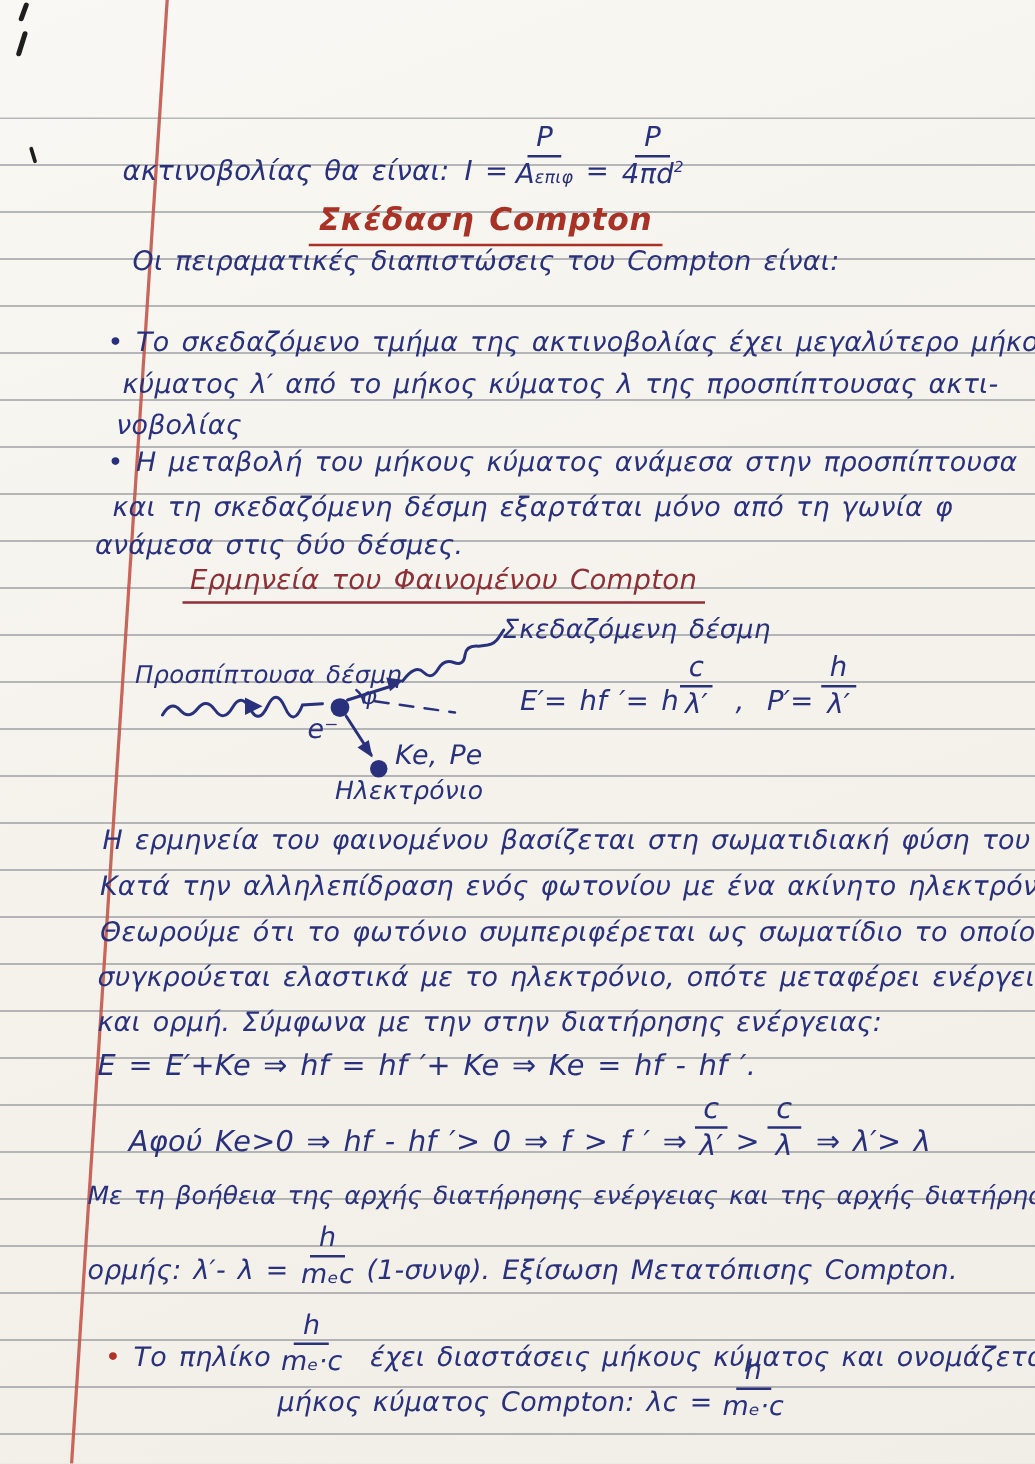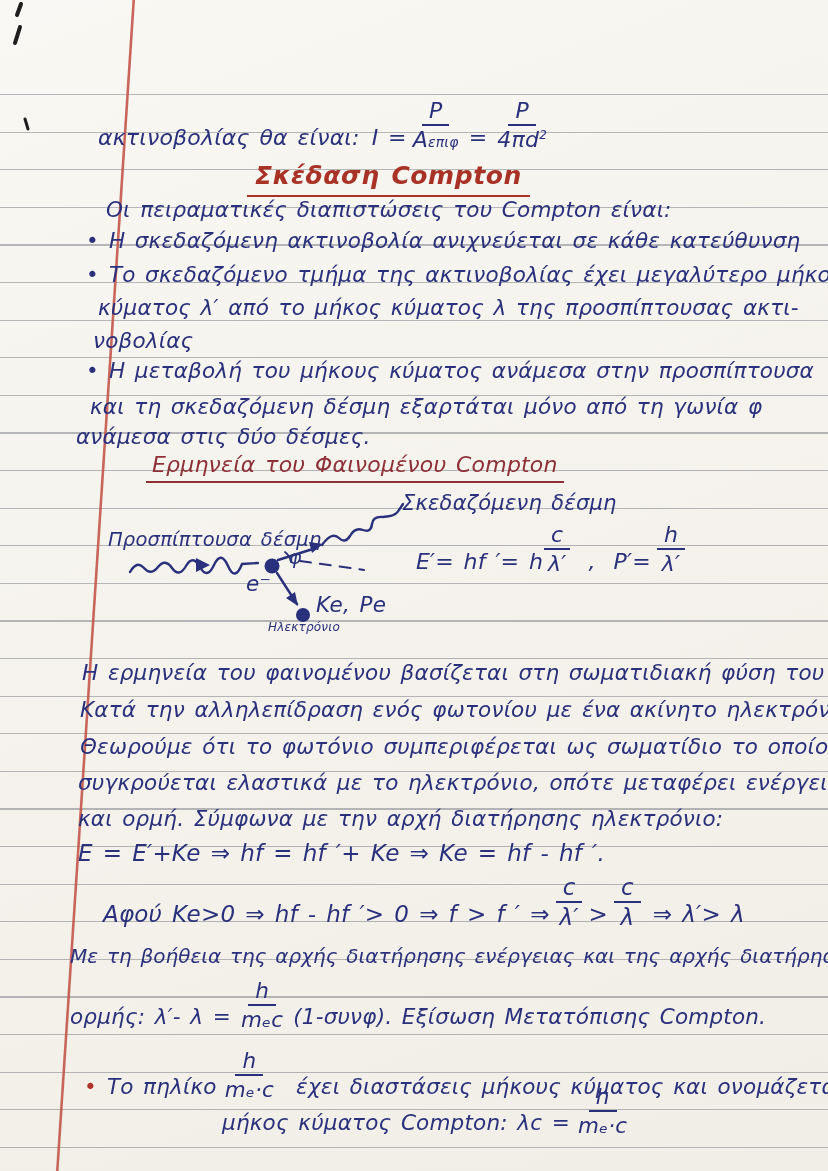--- a/index.html
+++ b/index.html
@@ -69,23 +69,20 @@
     <span class="frac">
       <span class="num">P</span>
       <span class="den"><span>4πd</span><sup>2</sup></span>
     </span>
   </div>
 
   <div class="hw h1" style="left:207px;top:161px;margin-left:40px;">Σκέδαση Compton</div>
 
   <div class="hw" style="left:106px;top:197px;">Οι πειραματικές διαπιστώσεις του Compton είναι:</div>
 
-  <div class="hw" style="left:86px;top:228px;">
-    <span class="bullet">•</span><span>Η σκεδαζόμενη ακτινοβολία ανιχνεύεται σε κάθε κατεύθυνση</span>
-  </div>
   <div class="hw" style="left:86px;top:262px;">
     <span class="bullet">•</span><span>Το σκεδαζόμενο τμήμα της ακτινοβολίας έχει μεγαλύτερο μήκος</span>
   </div>
   <div class="hw" style="left:98px;top:295px;">κύματος λ′ από το μήκος κύματος λ της προσπίπτουσας ακτι-</div>
   <div class="hw" style="left:93px;top:328px;">νοβολίας</div>
   <div class="hw" style="left:86px;top:358px;">
     <span class="bullet">•</span><span>Η μεταβολή του μήκους κύματος ανάμεσα στην προσπίπτουσα</span>
   </div>
   <div class="hw" style="left:90px;top:394px;">και τη σκεδαζόμενη δέσμη εξαρτάται μόνο από τη γωνία φ</div>
   <div class="hw" style="left:76px;top:424px;">ανάμεσα στις δύο δέσμες.</div>
@@ -103,27 +100,27 @@
     <span>P′=</span>
     <span class="frac">
       <span class="num">h</span>
       <span class="den">λ′</span>
     </span>
   </div>
   <div class="hw" style="left:108px;top:528px;font-size:19.5px;">Προσπίπτουσα δέσμη</div>
   <div class="hw" style="left:289px;top:546px;font-size:19px;">φ</div>
   <div class="hw" style="left:246px;top:571px;">e⁻</div>
   <div class="hw" style="left:316px;top:592px;">Ke, Pe</div>
-  <div class="hw" style="left:268px;top:620px;font-size:12px;">Ηλεκτρόνιο</div>
+  <div class="hw" style="left:268px;top:620px;font-size:20px;">Ηλεκτρόνιο</div>
 
   <div class="hw" style="left:82px;top:660px;">Η ερμηνεία του φαινομένου βασίζεται στη σωματιδιακή φύση του φωτός</div>
   <div class="hw" style="left:80px;top:697px;">Κατά την αλληλεπίδραση ενός φωτονίου με ένα ακίνητο ηλεκτρόνιο</div>
   <div class="hw" style="left:80px;top:734px;">Θεωρούμε ότι το φωτόνιο συμπεριφέρεται ως σωματίδιο το οποίο</div>
   <div class="hw" style="left:78px;top:770px;">συγκρούεται ελαστικά με το ηλεκτρόνιο, οπότε μεταφέρει ενέργεια</div>
-  <div class="hw" style="left:78px;top:806px;">και ορμή. Σύμφωνα με την αρχή διατήρησης ηλεκτρόνιο:</div>
+  <div class="hw" style="left:78px;top:806px;">και ορμή. Σύμφωνα με την στην διατήρησης ενέργειας:</div>
 
   <div class="hw sz23" style="left:78px;top:840px;">E = E′+Ke ⇒ hf = hf ′+ Ke ⇒ Ke = hf - hf ′.</div>
 
   <div class="hw feq sz23" style="left:76px;top:876px;margin-left:27px;">
     <span>Αφού Ke&gt;0 ⇒ hf - hf ′&gt; 0 ⇒ f &gt; f ′ ⇒</span>
     <span class="frac">
       <span class="num">c</span>
       <span class="den">λ′</span>
     </span>
     <span>&gt;</span>

